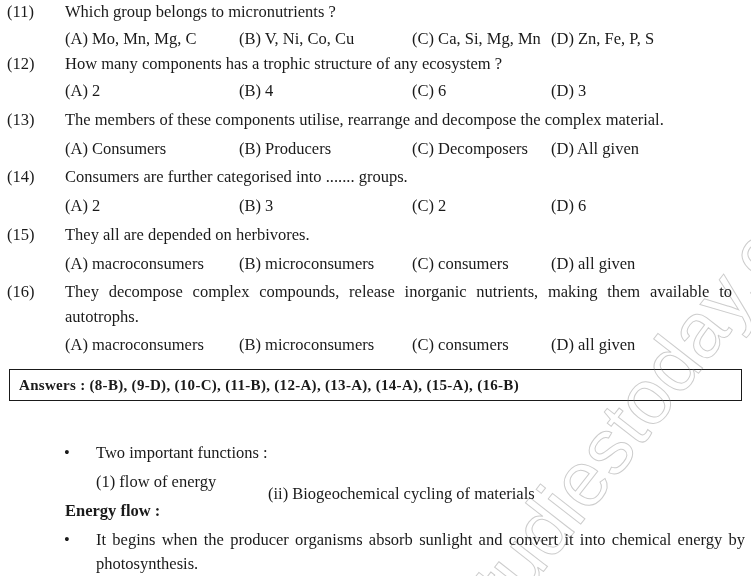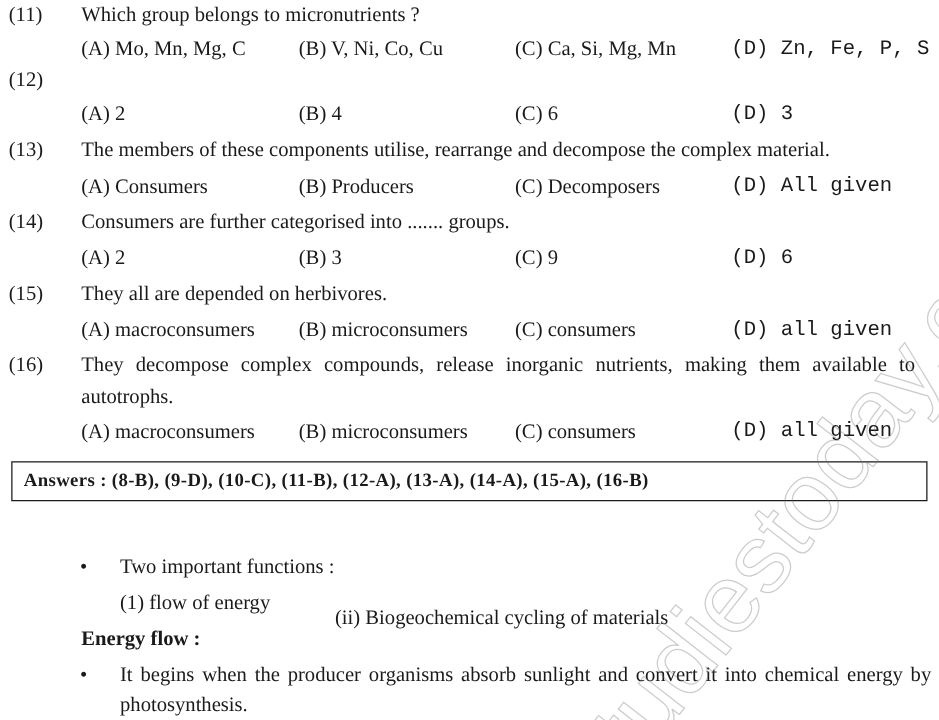--- a/index.html
+++ b/index.html
@@ -9,21 +9,21 @@
     color: #1a1a1a; font-size: 16.5px;
   }
   .page { position: relative; width: 751px; height: 576px; }
   .q-row {
     position: absolute; left: 0; right: 0; height: 24px; line-height: 24px; white-space: nowrap;
   }
   .q-num { position: absolute; left: 7px; }
   .q-text { position: absolute; left: 65px; }
   .q-text.just { right: 19px; text-align: justify; text-align-last: justify; }
   .opt { position: absolute; }
-  .o1 { left: 65px; } .o2 { left: 239px; } .o3 { left: 412px; } .o4 { left: 585px; font-family: Liberation Mono, monospace; }
+  .o1 { left: 65px; } .o2 { left: 239px; } .o3 { left: 412px; } .o4 { left: 551px; }
 
   .answers-box {
     position: absolute; left: 9px; top: 369px; width: 733px; height: 32px;
     border: 1px solid #1a1a1a; box-sizing: border-box;
     font-weight: bold; line-height: 30px; padding-left: 9px; white-space: nowrap;
     font-size: 15px; letter-spacing: 0.3px;
   }
   .heading { position: absolute; font-weight: bold; left: 65px; }
   .bullet { position: absolute; left: 64px; }
   .btext { position: absolute; left: 96px; }
@@ -49,20 +49,21 @@
   </div>
   <div class="q-row" style="top:27px;">
     <span class="opt o2">(B) V, Ni, Co, Cu</span>
     <span class="opt o1">(A) Mo, Mn, Mg, C</span>
     <span class="opt o3">(C) Ca, Si, Mg, Mn</span>
     <span class="opt o4">(D) Zn, Fe, P, S</span>
   </div>
 
   <div class="q-row" style="top:52px;">
     <span class="q-num">(12)</span>
+    <span class="q-text">How many components has a trophic structure of any ecosystem ?</span>
   </div>
   <div class="q-row" style="top:79px;">
     <span class="opt o1">(A) 2</span>
     <span class="opt o2">(B) 4</span>
     <span class="opt o3">(C) 6</span>
     <span class="opt o4">(D) 3</span>
   </div>
 
   <div class="q-row" style="top:108px;">
     <span class="q-num">(13)</span>
@@ -75,21 +76,21 @@
     <span class="opt o4">(D) All given</span>
   </div>
 
   <div class="q-row" style="top:165px;">
     <span class="q-num">(14)</span>
     <span class="q-text">Consumers are further categorised into ....... groups.</span>
   </div>
   <div class="q-row" style="top:194px;">
     <span class="opt o1">(A) 2</span>
     <span class="opt o2">(B) 3</span>
-    <span class="opt o3">(C) 9</span>
+    <span class="opt o3">(C) 2</span>
     <span class="opt o4">(D) 6</span>
   </div>
 
   <div class="q-row" style="top:223px;">
     <span class="q-num">(15)</span>
     <span class="q-text">They all are depended on herbivores.</span>
   </div>
   <div class="q-row" style="top:252px;">
     <span class="opt o1">(A) macroconsumers</span>
     <span class="opt o2">(B) microconsumers</span>

